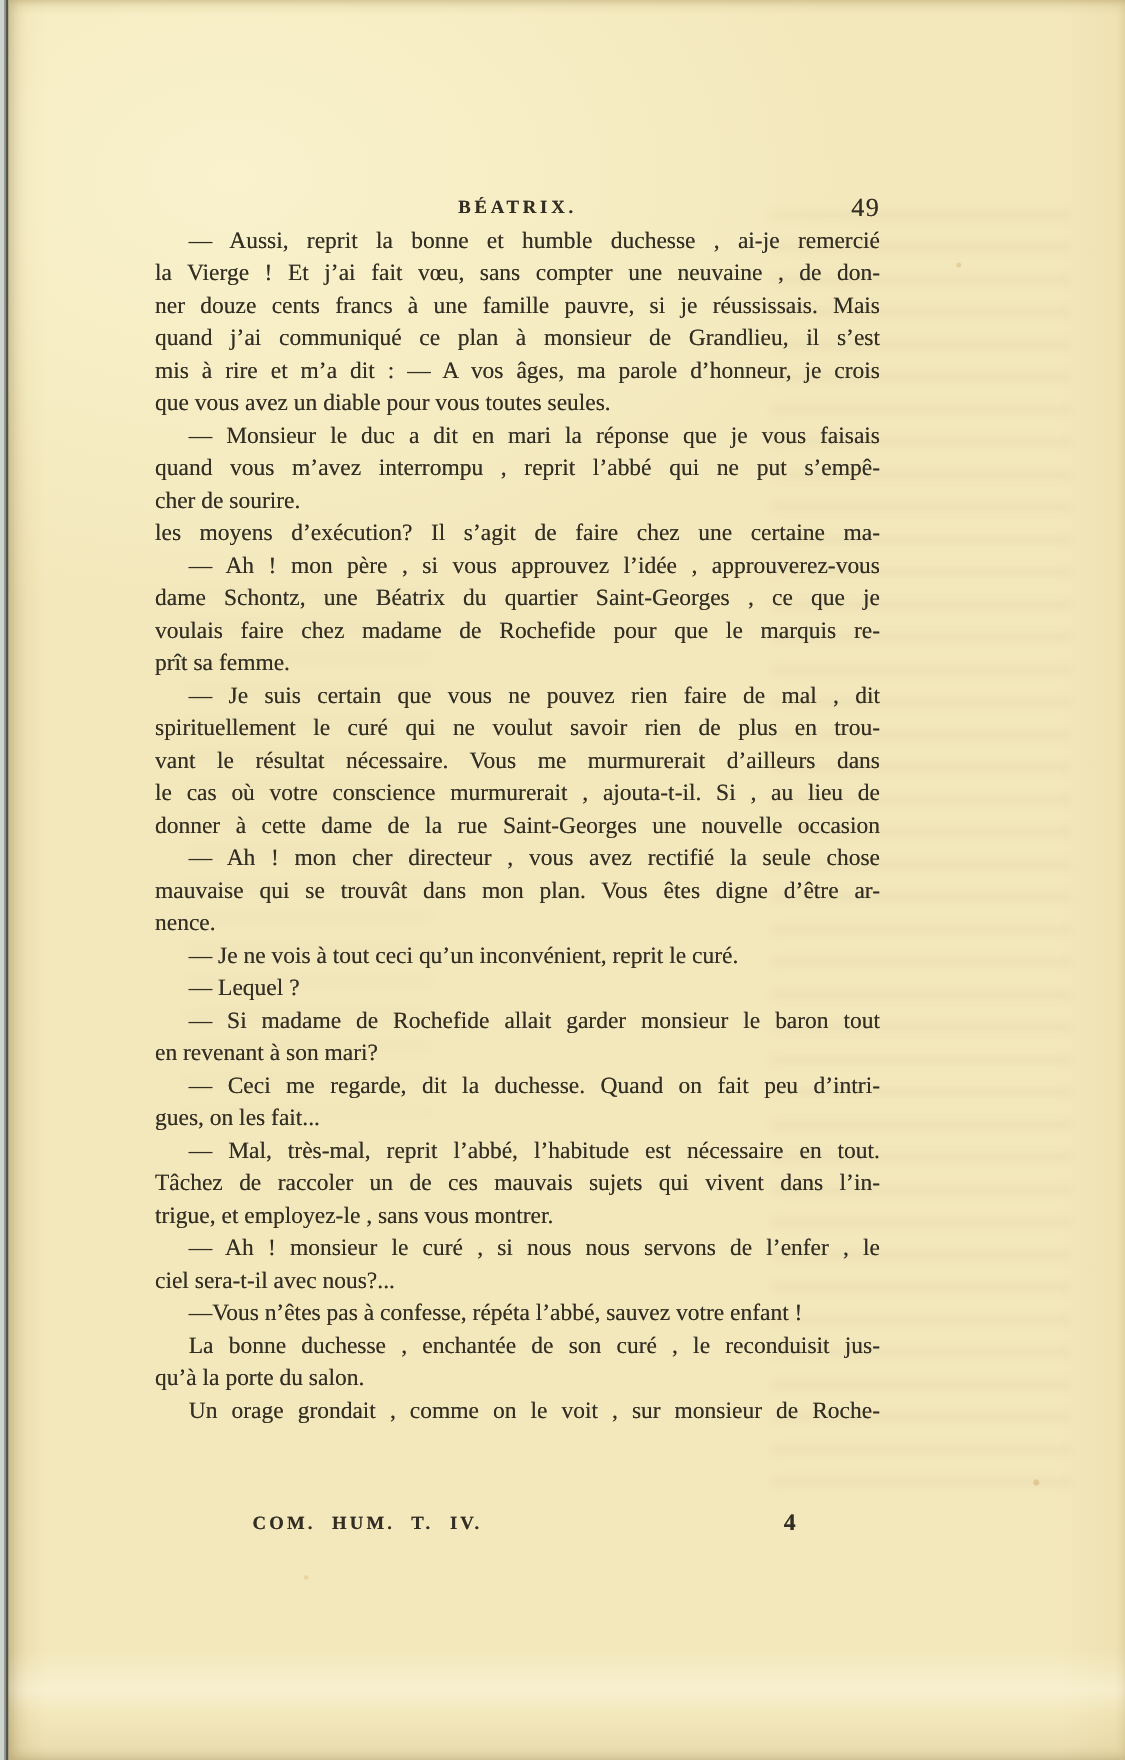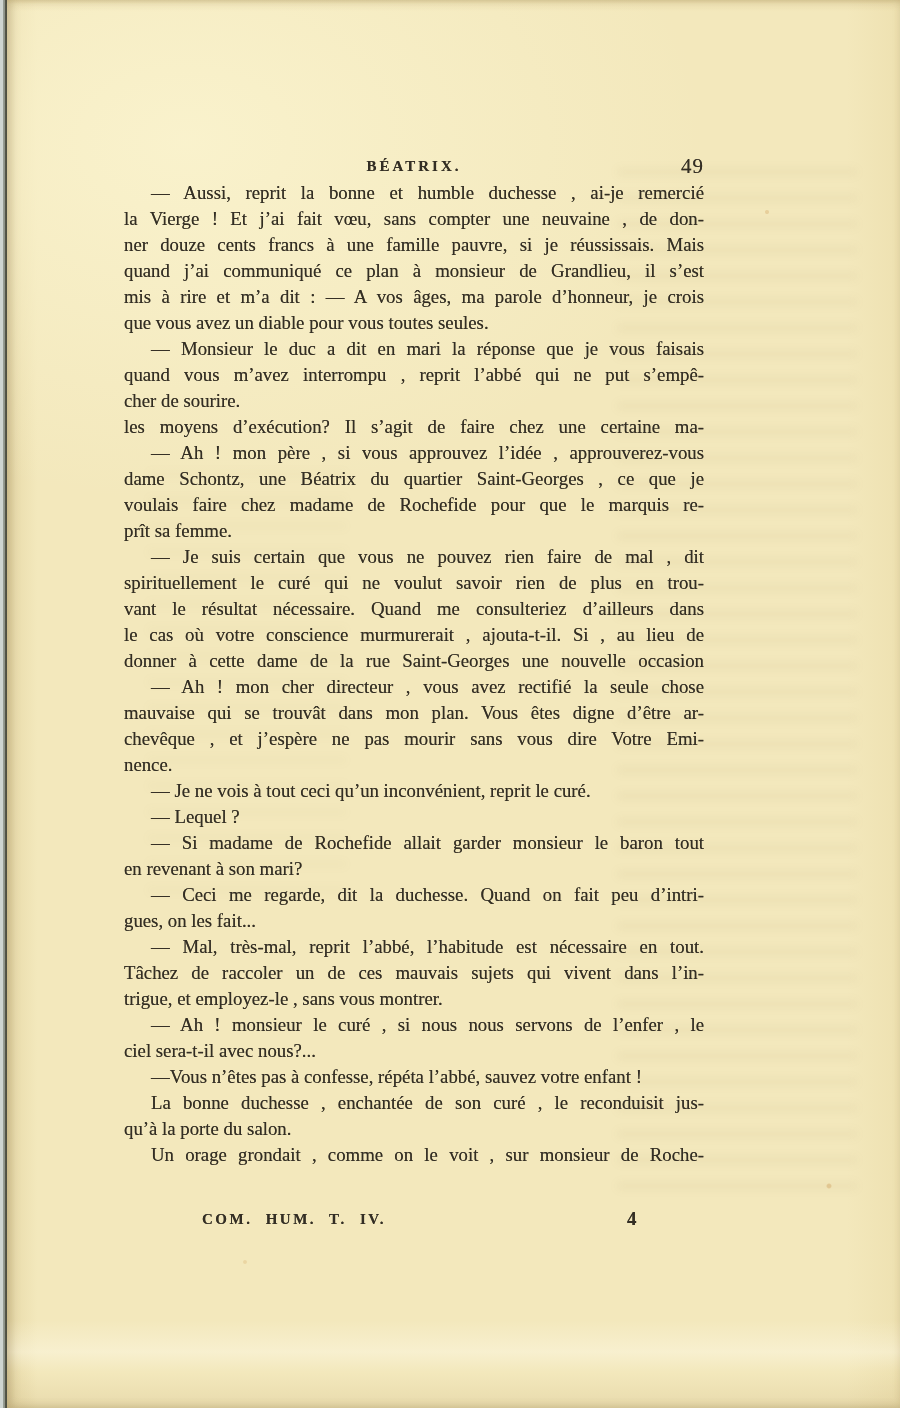--- a/index.html
+++ b/index.html
@@ -153,28 +153,27 @@
       <div class="paragraph">
         <div class="line">les moyens d’exécution? Il s’agit de faire chez une certaine ma-</div>
         <div class="line para-start">— Ah ! mon père , si vous approuvez l’idée , approuverez-vous</div>
         <div class="line">dame Schontz, une Béatrix du quartier Saint-Georges , ce que je</div>
         <div class="line">voulais faire chez madame de Rochefide pour que le marquis re-</div>
         <div class="line para-end">prît sa femme.</div>
       </div>
       <div class="paragraph">
         <div class="line para-start">— Je suis certain que vous ne pouvez rien faire de mal , dit</div>
         <div class="line">spirituellement le curé qui ne voulut savoir rien de plus en trou-</div>
-        <div class="line">vant le résultat nécessaire. Quand me consulteriez d’ailleurs dans</div>
+        <div class="line">vant le résultat nécessaire. Vous me murmurerait d’ailleurs dans</div>
         <div class="line">le cas où votre conscience murmurerait , ajouta-t-il. Si , au lieu de</div>
         <div class="line">donner à cette dame de la rue Saint-Georges une nouvelle occasion</div>
       </div>
       <div class="paragraph">
         <div class="line para-start">— Ah ! mon cher directeur , vous avez rectifié la seule chose</div>
         <div class="line">mauvaise qui se trouvât dans mon plan. Vous êtes digne d’être ar-</div>
-        <div class="line">chevêque , et j’espère ne pas mourir sans vous dire Votre Emi-</div>
         <div class="line para-end">nence.</div>
       </div>
       <div class="paragraph">
         <div class="line para-start para-end">— Je ne vois à tout ceci qu’un inconvénient, reprit le curé.</div>
       </div>
       <div class="paragraph">
         <div class="line para-start para-end">— Lequel ?</div>
       </div>
       <div class="paragraph">
         <div class="line para-start">— Si madame de Rochefide allait garder monsieur le baron tout</div>

